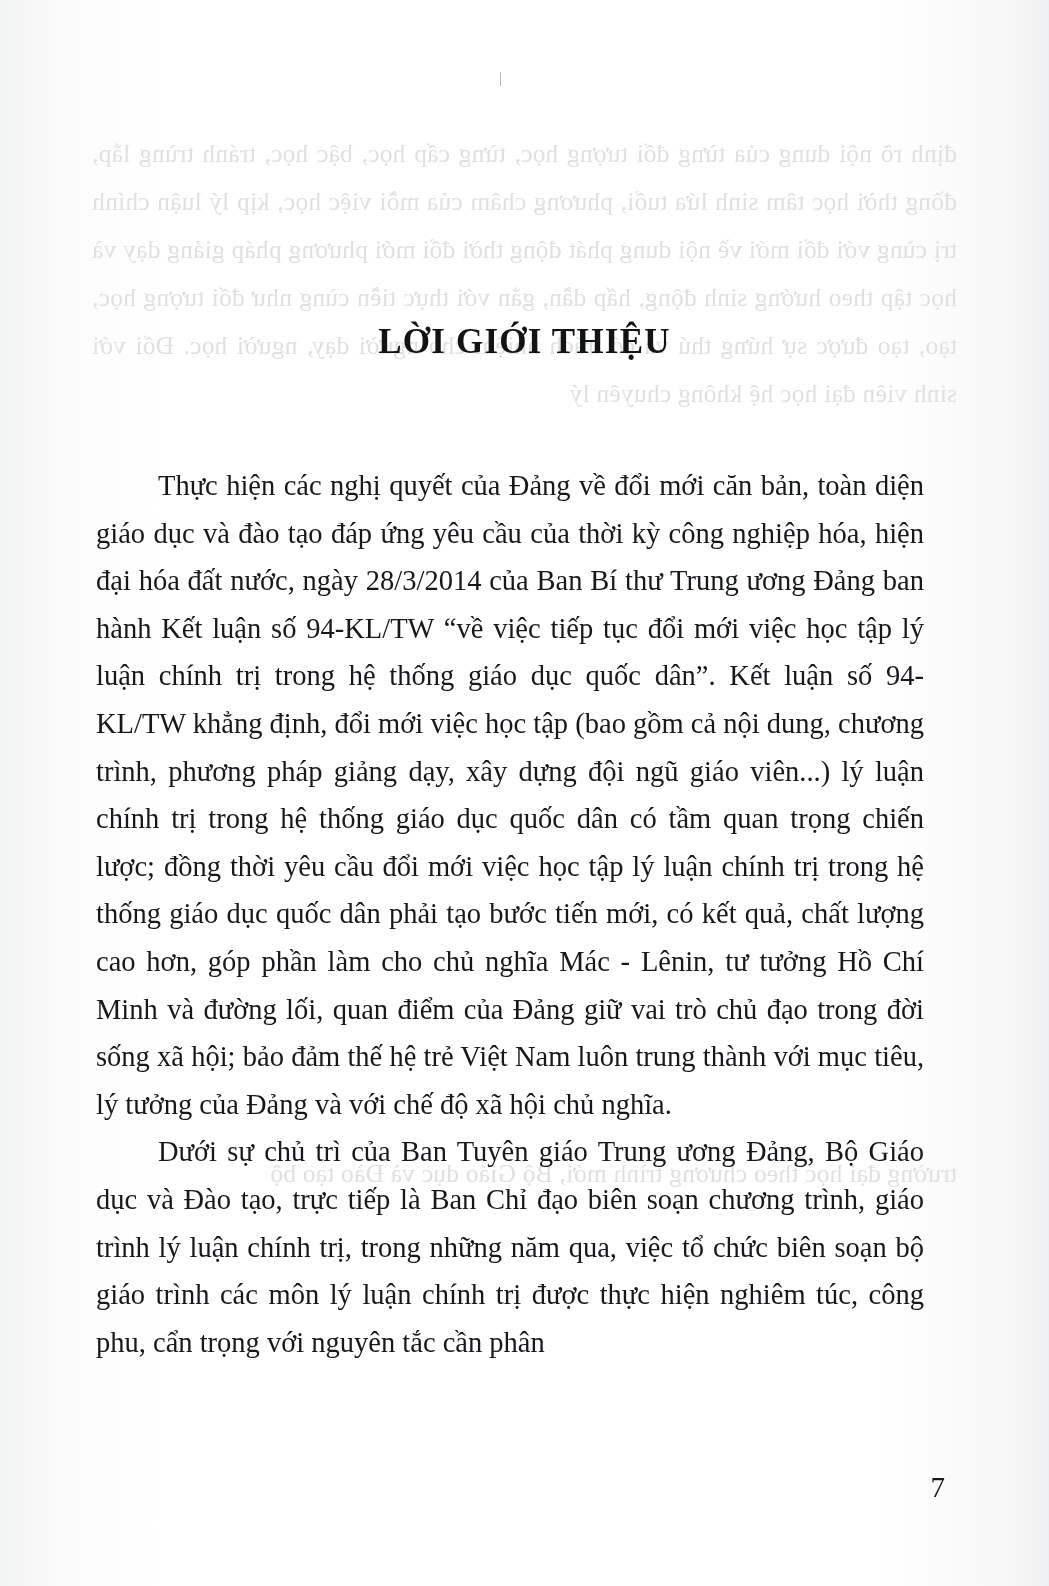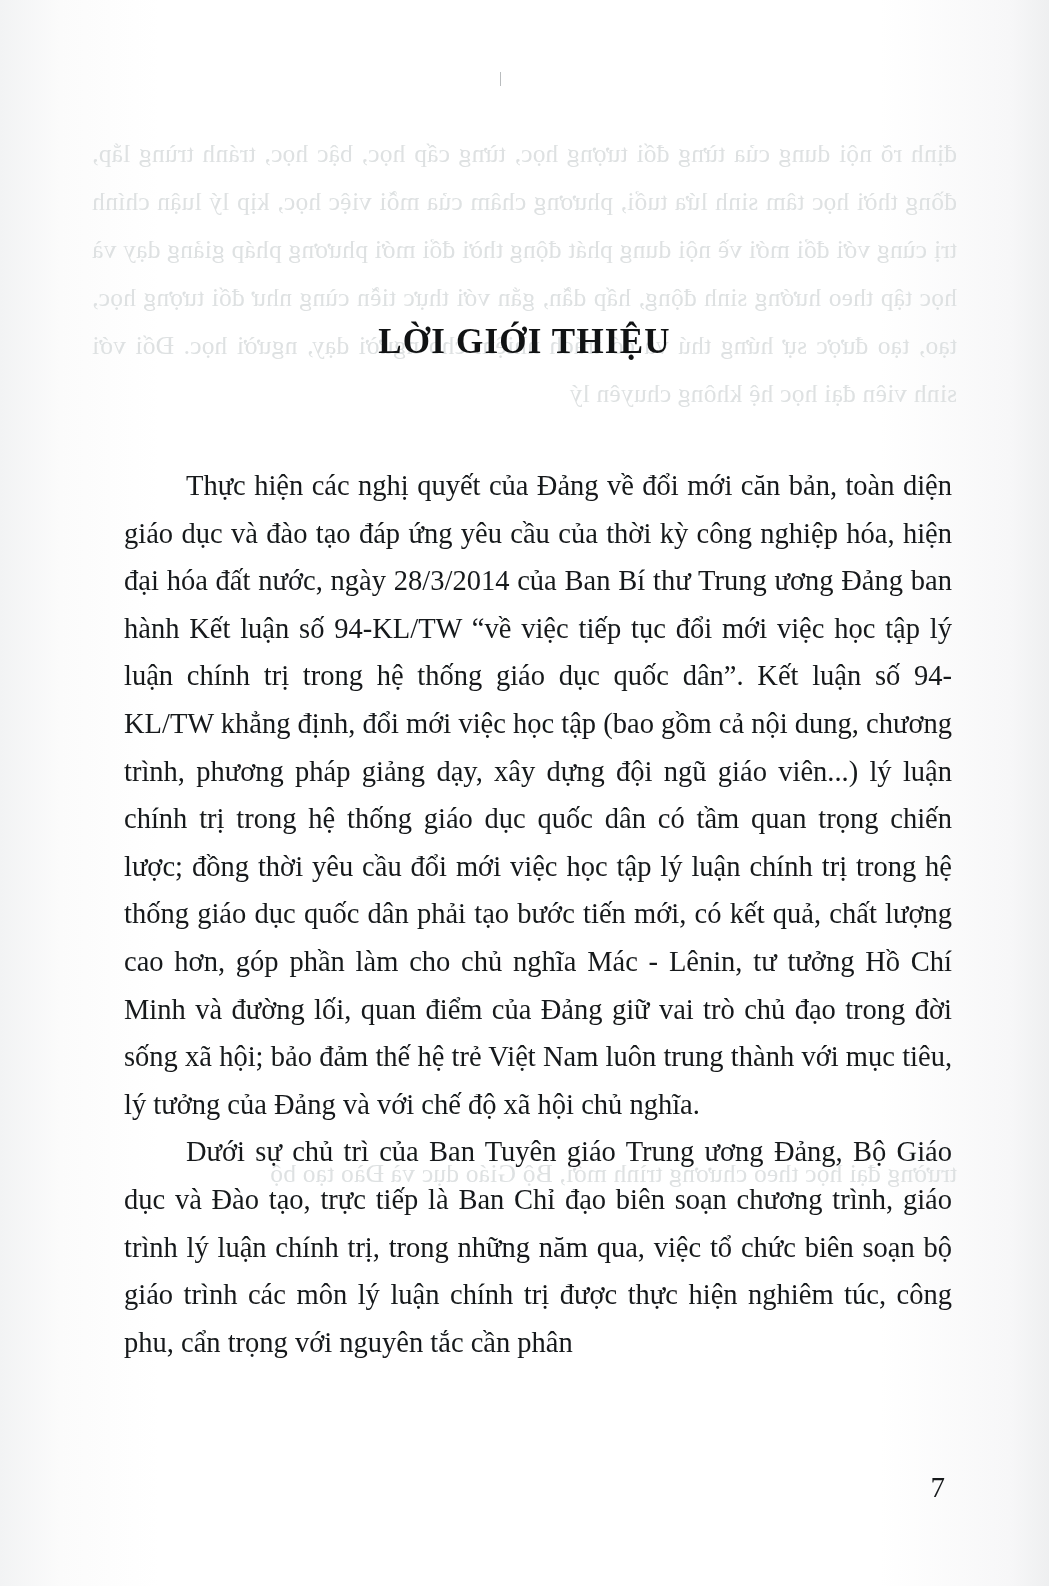--- a/index.html
+++ b/index.html
@@ -74,21 +74,21 @@
     margin: 0;
     text-align: center;
     font-size: 35px;
     font-weight: bold;
     letter-spacing: 1.2px;
     color: #111314;
     font-family: "Liberation Serif", serif;
   }
   .body-text {
     position: absolute;
-    left: 124px;
+    left: 96px;
     width: 828px;
     top: 462px;
     font-size: 28.5px;
     line-height: 47.6px;
     text-align: justify;
     text-justify: inter-word;
     color: #16191b;
   }
   .body-text p {
     margin: 0;

